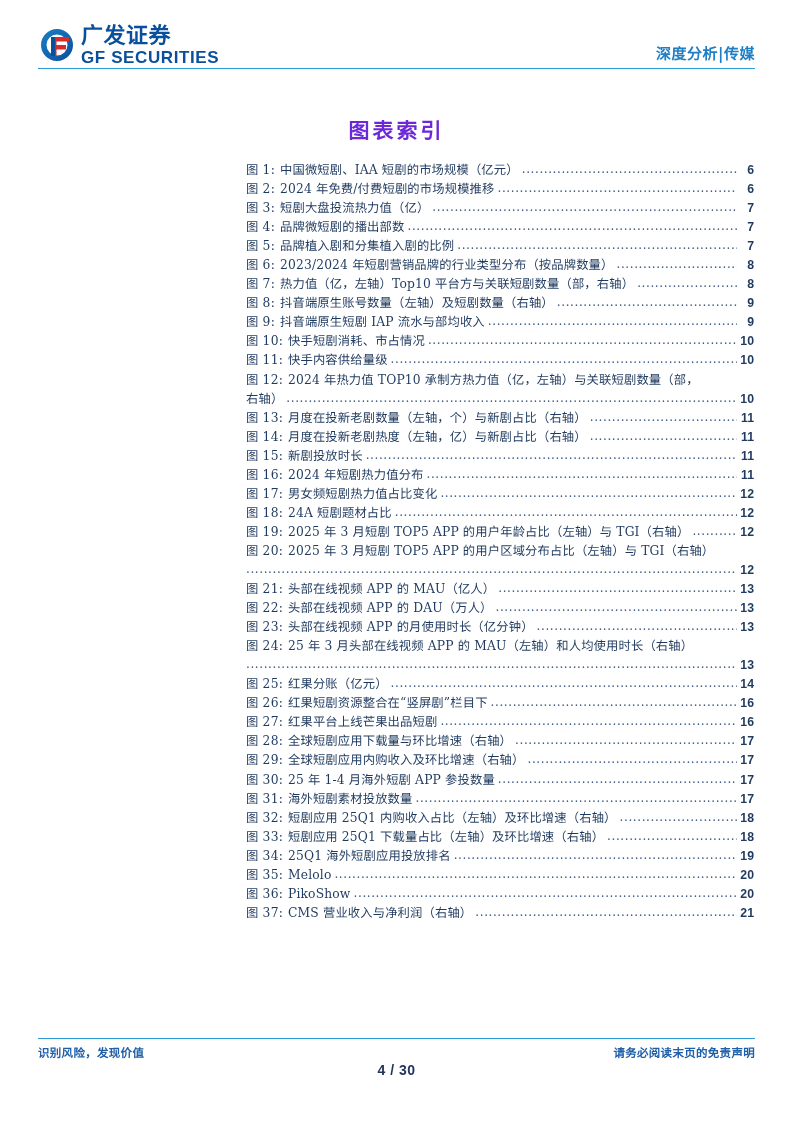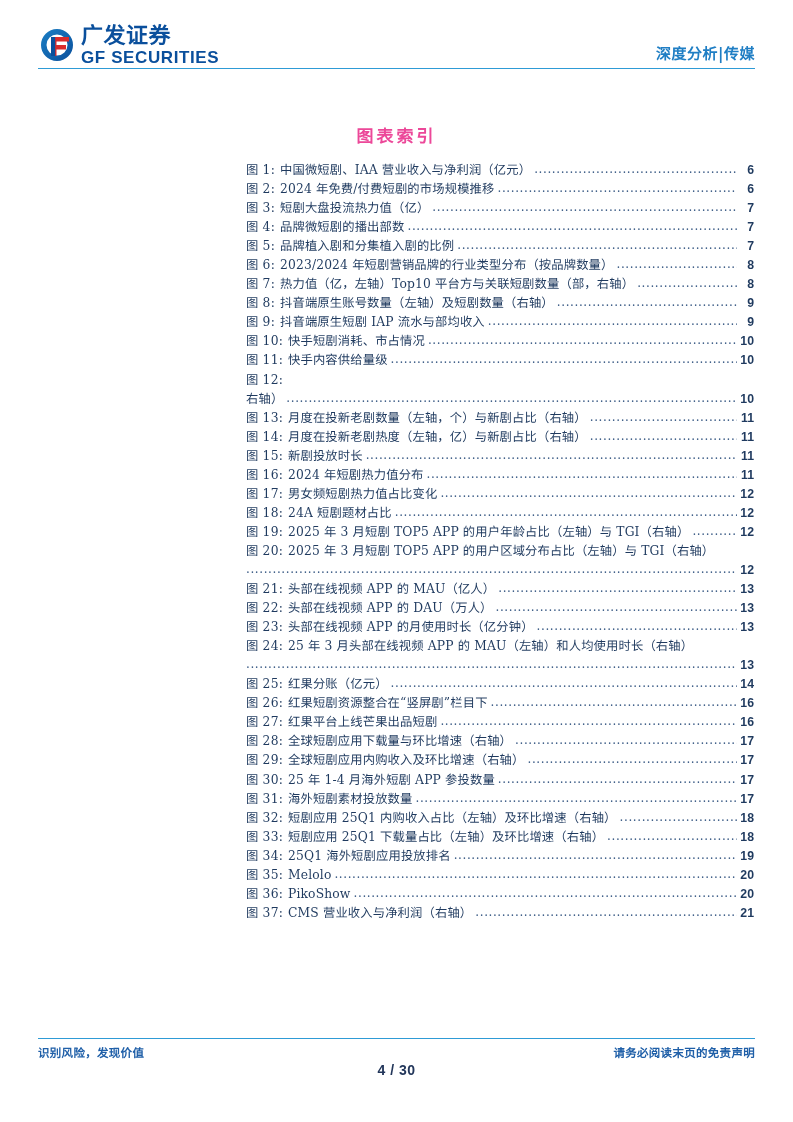--- a/index.html
+++ b/index.html
@@ -87,27 +87,27 @@
     top: 68px;
     width: 717px;
     height: 0;
     border-top: 1.6px solid #2e9bd6;
   }
 
   
   .doc-title {
     position: absolute;
     left: 0;
-    top: 122px;
+    top: 114px;
     width: 793px;
     text-align: center;
     font-family: "DejaVu Serif", "Liberation Serif", serif;
-    font-size: 17px;
-    font-weight: bold;
-    color: #ec4899;
+    font-size: 21px;
+    font-weight: bold;
+    color: #6d28d9;
     letter-spacing: 3px;
   }
 
   
   .toc {
     position: absolute;
     left: 246px;
     top: 161px;
     width: 508px;
   }
@@ -229,21 +229,21 @@
       <div class="header-right">深度分析|传媒</div>
     </div>
   </div>
   <div class="header-rule"></div>
 
   <div class="doc-title">图表索引</div>
 
   <div class="toc" id="toc-root">
       <div class="toc-entry">
         <span class="toc-label">图 1:</span>
-        <span class="toc-text">中国微短剧、IAA 营业收入与净利润（亿元）</span>
+        <span class="toc-text">中国微短剧、IAA 短剧的市场规模（亿元）</span>
         <span class="toc-dots">........................................................................................................................................................................................................</span>
         <span class="toc-page">6</span>
       </div>
       <div class="toc-entry">
         <span class="toc-label">图 2:</span>
         <span class="toc-text">2024 年免费/付费短剧的市场规模推移</span>
         <span class="toc-dots">........................................................................................................................................................................................................</span>
         <span class="toc-page">6</span>
       </div>
       <div class="toc-entry">
@@ -295,20 +295,21 @@
         <span class="toc-page">10</span>
       </div>
       <div class="toc-entry">
         <span class="toc-label">图 11:</span>
         <span class="toc-text">快手内容供给量级</span>
         <span class="toc-dots">........................................................................................................................................................................................................</span>
         <span class="toc-page">10</span>
       </div>
       <div class="toc-entry nodots">
         <span class="toc-label">图 12:</span>
+        <span class="toc-text">2024 年热力值 TOP10 承制方热力值（亿，左轴）与关联短剧数量（部，</span>
       </div>
       <div class="toc-entry cont">
         <span class="toc-text">右轴）</span>
         <span class="toc-dots">........................................................................................................................................................................................................</span>
         <span class="toc-page">10</span>
       </div>
       <div class="toc-entry">
         <span class="toc-label">图 13:</span>
         <span class="toc-text">月度在投新老剧数量（左轴，个）与新剧占比（右轴）</span>
         <span class="toc-dots">........................................................................................................................................................................................................</span>

